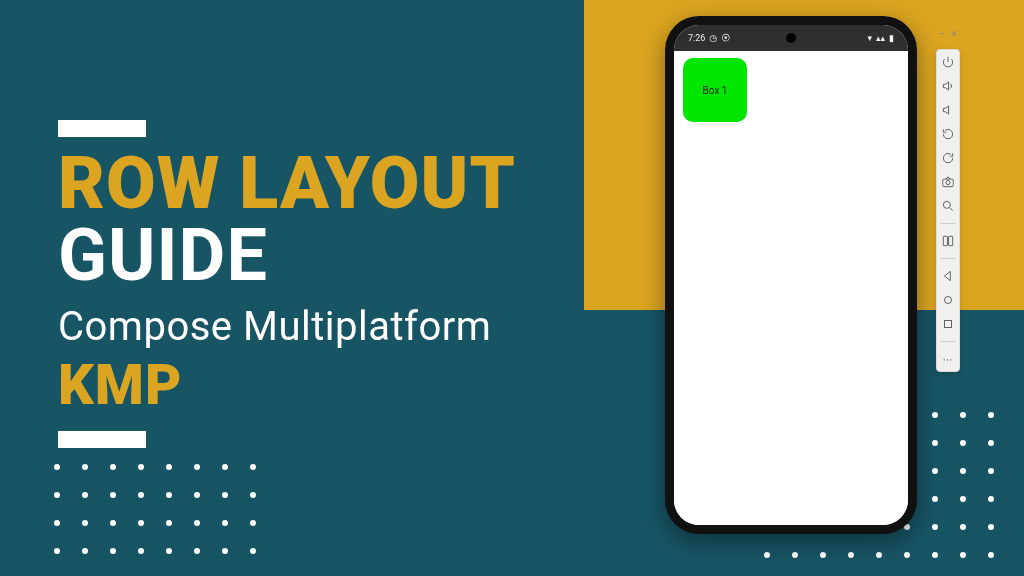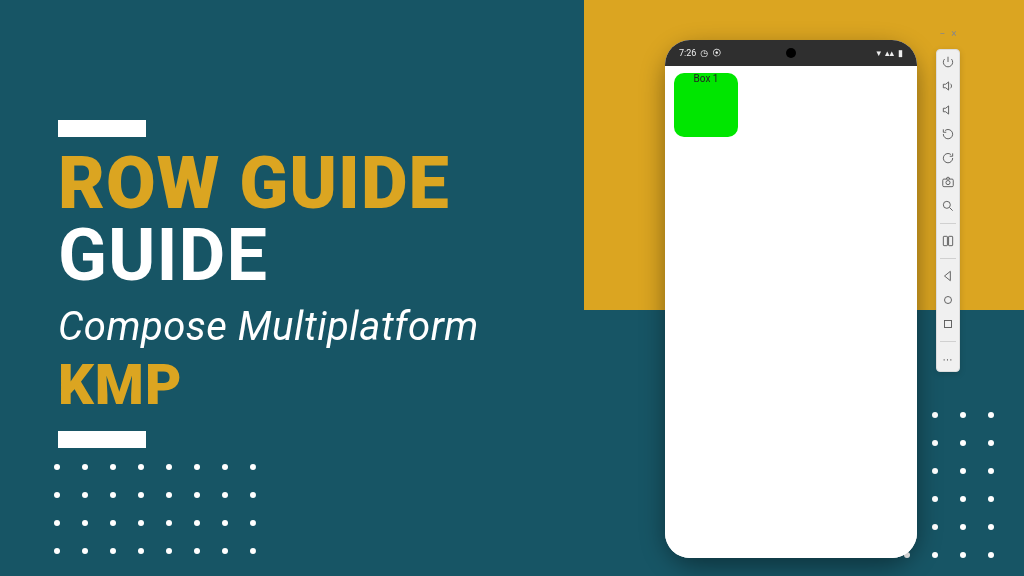--- a/index.html
+++ b/index.html
@@ -45,21 +45,20 @@
       color: #ffffff;
       line-height: 0.95;
       margin-top: 4px;
     }
     .title-compose {
       font-size: 40px;
       font-weight: 400;
       color: #fff;
       margin-top: 12px;
       letter-spacing: 0.5px;
-      font-style: italic;
     }
     .title-kmp {
       font-size: 56px;
       font-weight: 900;
       color: #dba521;
       margin-top: 2px;
       letter-spacing: 1px;
     }
     .bar-bottom {
       width: 88px;
@@ -88,25 +87,26 @@
     .dot {
       width: 6px;
       height: 6px;
       border-radius: 50%;
       background: #fff;
     }
     
     .phone {
       position: absolute;
       left: 665px;
-      top: 40px;
+      top: 16px;
       width: 252px;
       height: 518px;
       background: #111;
       border-radius: 34px;
+      padding: 9px;
       box-shadow: 0 8px 24px rgba(0,0,0,0.4);
     }
     .phone-screen {
       width: 100%;
       height: 100%;
       background: #fff;
       border-radius: 25px;
       overflow: hidden;
       display: flex;
       flex-direction: column;
@@ -141,21 +141,21 @@
     }
     .row-container {
       display: flex;
       flex-direction: row;
     }
     .box {
       width: 64px;
       height: 64px;
       border-radius: 10px;
       display: flex;
-      align-items: flex-start;
+      align-items: center;
       justify-content: center;
       font-size: 10px;
       color: #222;
       font-weight: 400;
     }
     .box-1 { background: #00e600; }
     .box-2 { background: #ffff00; }
     
     .emu-sidebar {
       position: absolute;
@@ -199,21 +199,21 @@
     .emu-icon.more { font-size: 10px; letter-spacing: 1px; color: #5a5a5a; }
     .emu-divider { width: 16px; height: 1px; background: #d0d0d0; }
   </style>
 </head>
 <body>
 
 <div class="bg-yellow-stripe"></div>
 
 <div class="title-block">
   <div class="bar-top"></div>
-  <div class="title-row-layout">ROW GUIDE</div>
+  <div class="title-row-layout">ROW LAYOUT</div>
   <div class="title-guide">GUIDE</div>
   <div class="title-compose">Compose Multiplatform</div>
   <div class="title-kmp">KMP</div>
   <div class="bar-bottom"></div>
 </div>
 
 <div class="dots-left">
     <div class="dot"></div>
     <div class="dot"></div>
     <div class="dot"></div>

